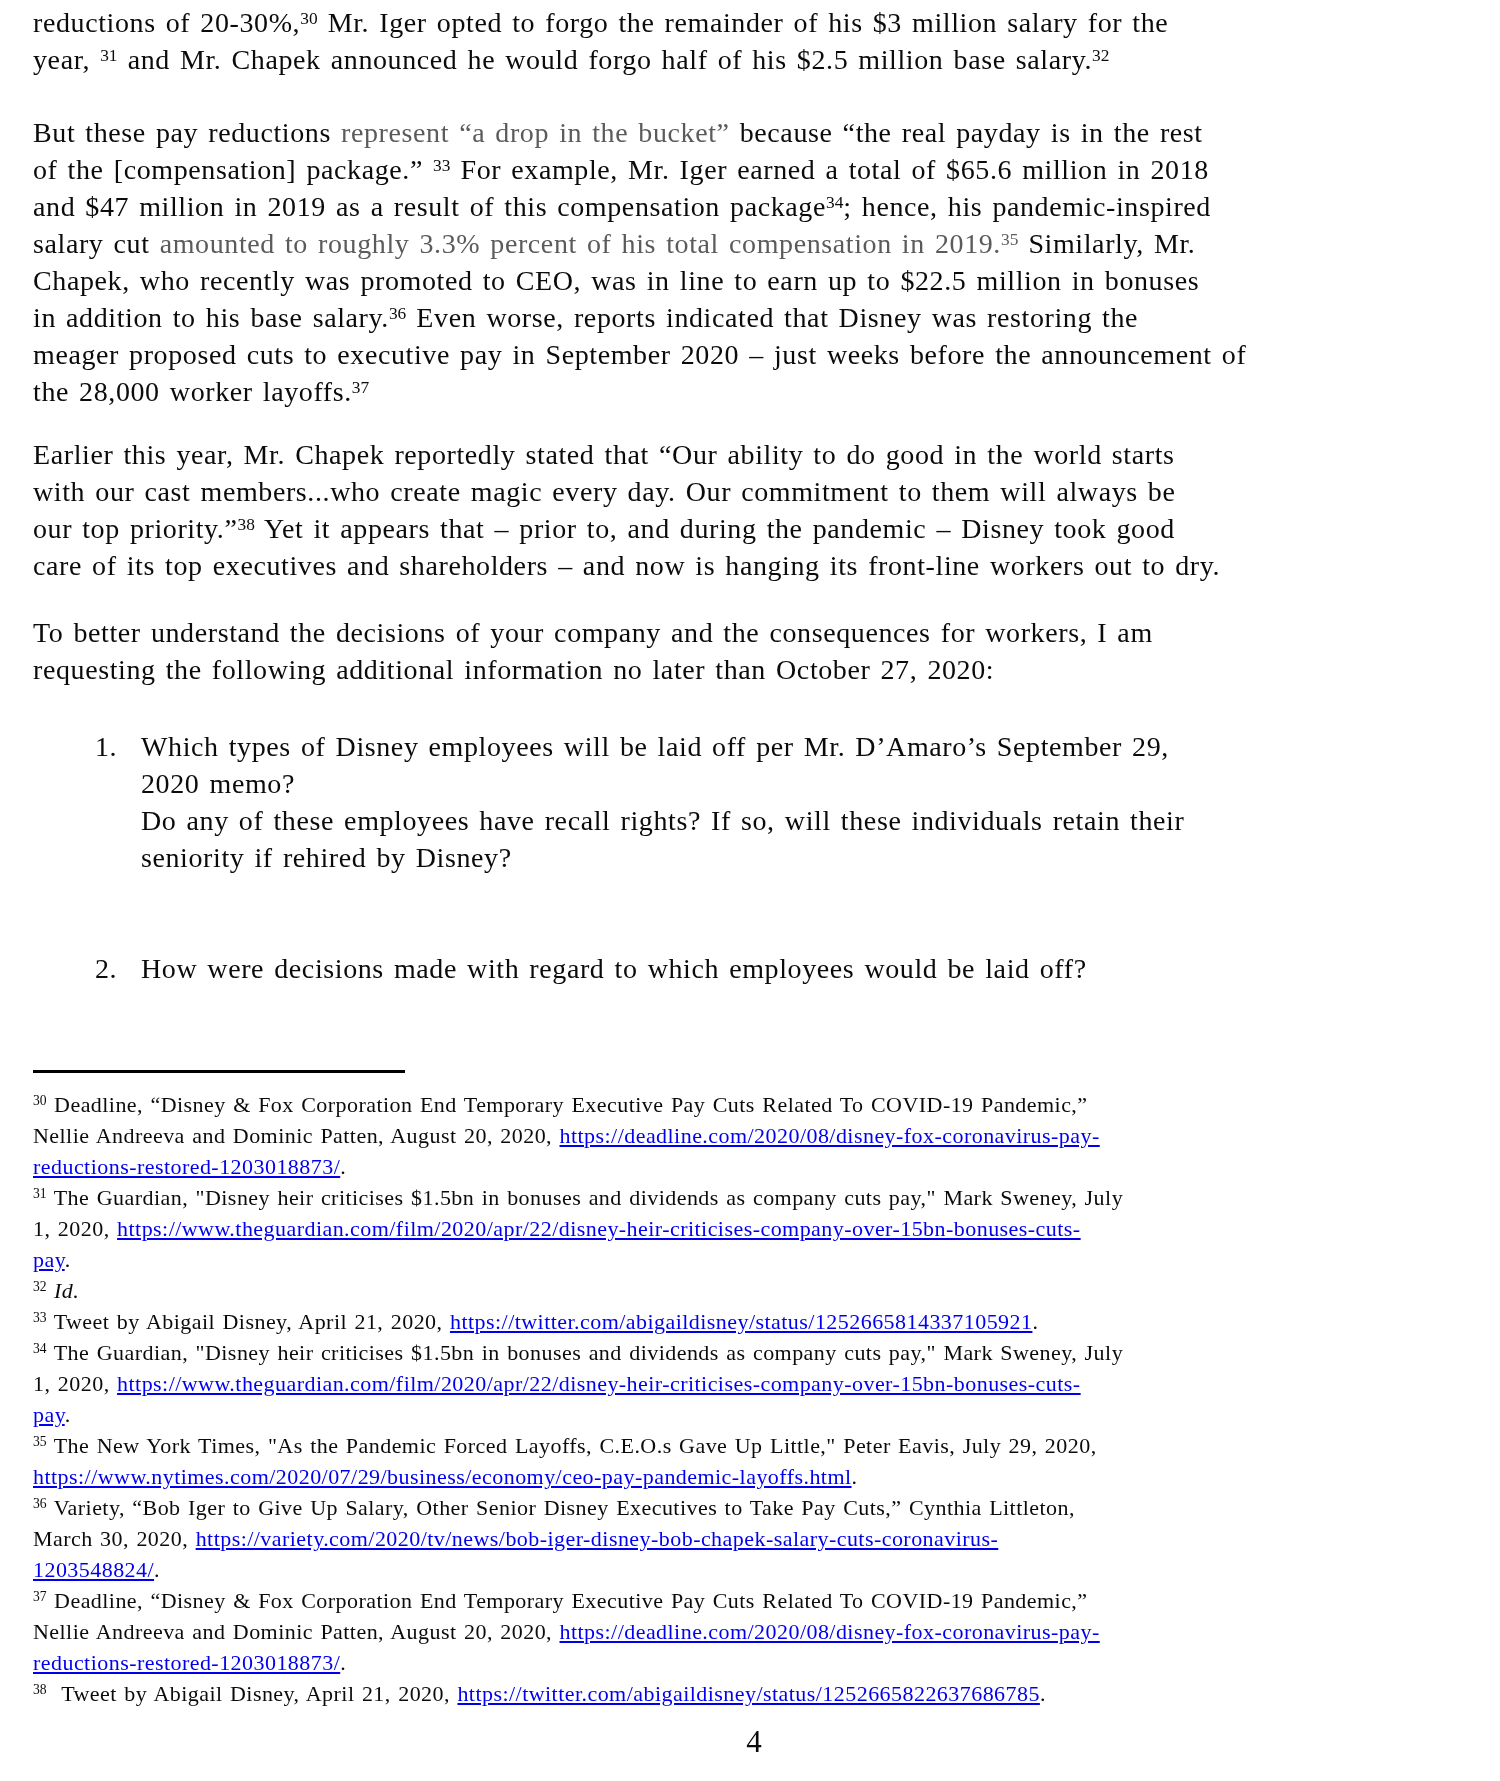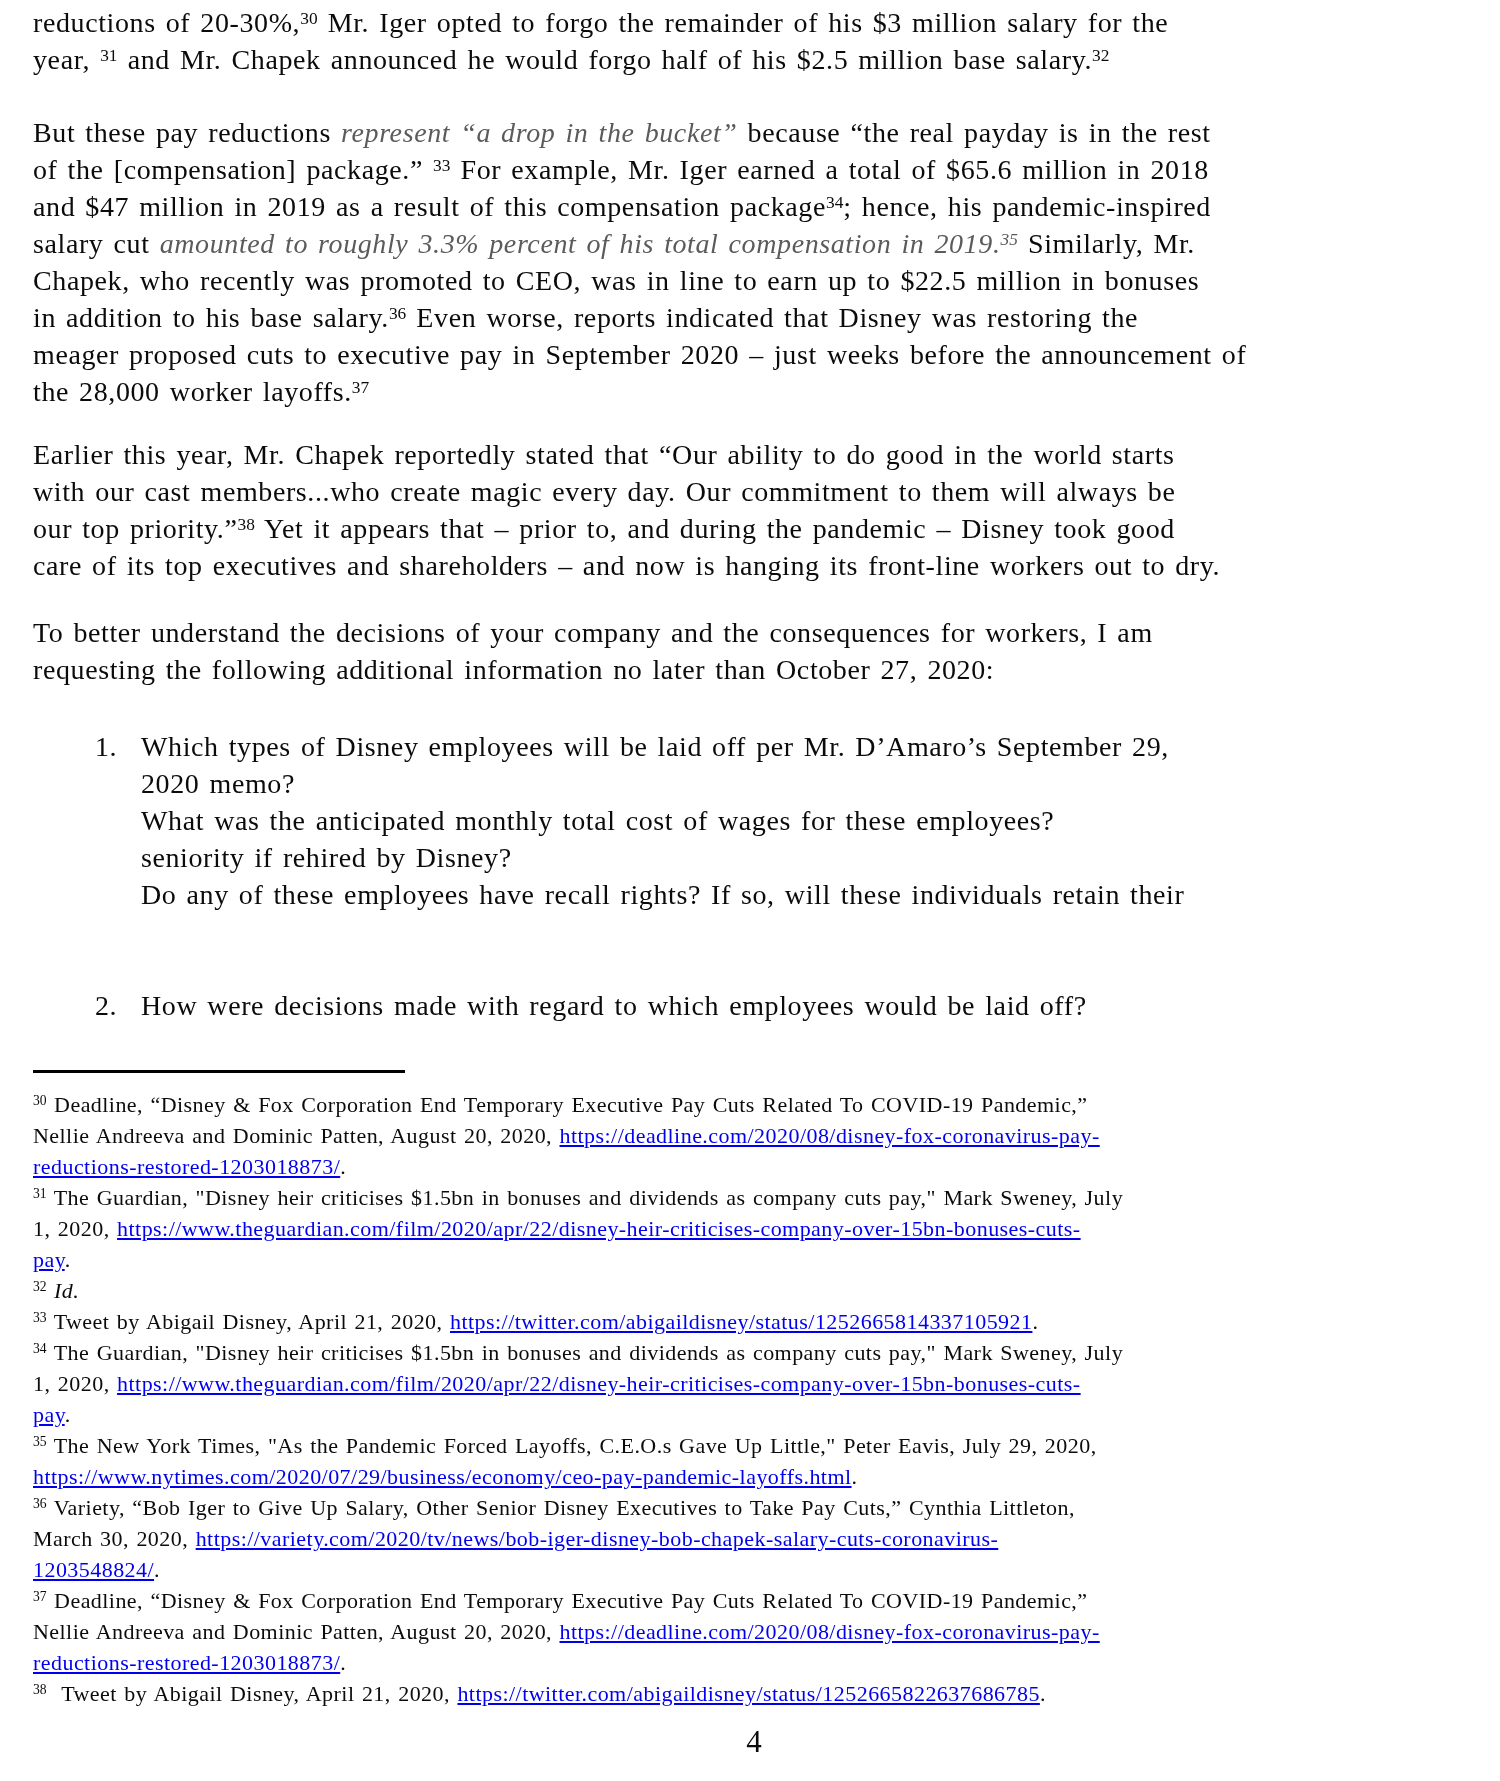--- a/index.html
+++ b/index.html
@@ -43,21 +43,21 @@
   }
   .li-text{flex:none;}
   sup{
     font-size:0.62em;
     line-height:0;
     vertical-align:baseline;
     position:relative;
     top:-0.48em;
     letter-spacing:0;
   }
-  .gray{color:#5b5b5b;font-style:italic;}
+  .gray{color:#5b5b5b;}
   .it{font-style:italic;margin-top:35px;}
   .link{
     color:#0000EE;
     text-decoration:underline;
     cursor:pointer;
   }
   .footnote-area{
     position:absolute;
     top:1070px;
     left:33px;
@@ -114,23 +114,22 @@
       </div>
       <div class="block para">
         <div class="line"><span>To better understand the decisions of your company and the consequences for workers, I am</span></div>
         <div class="line"><span>requesting the following additional information no later than October 27, 2020:</span></div>
       </div>
       <div class="block li">
         <div class="line li-num">1.</div>
         <div class="li-text">
           <div class="line"><span>Which types of Disney employees will be laid off per Mr. D’Amaro’s September 29,</span></div>
           <div class="line"><span>2020 memo?</span></div>
-          <div class="line"><span>What was the anticipated monthly total cost of wages for these employees?</span></div>
+          <div class="line"><span>Do any of these employees have recall rights? If so, will these individuals retain their</span></div>
           <div class="line"><span>seniority if rehired by Disney?</span></div>
-          <div class="line"><span>Do any of these employees have recall rights? If so, will these individuals retain their</span></div>
         </div>
       </div>
       <div class="block li">
         <div class="line li-num">2.</div>
         <div class="li-text">
           <div class="line"><span>How were decisions made with regard to which employees would be laid off?</span></div>
         </div>
       </div>
     </div>
   <div class="footnote-area">

